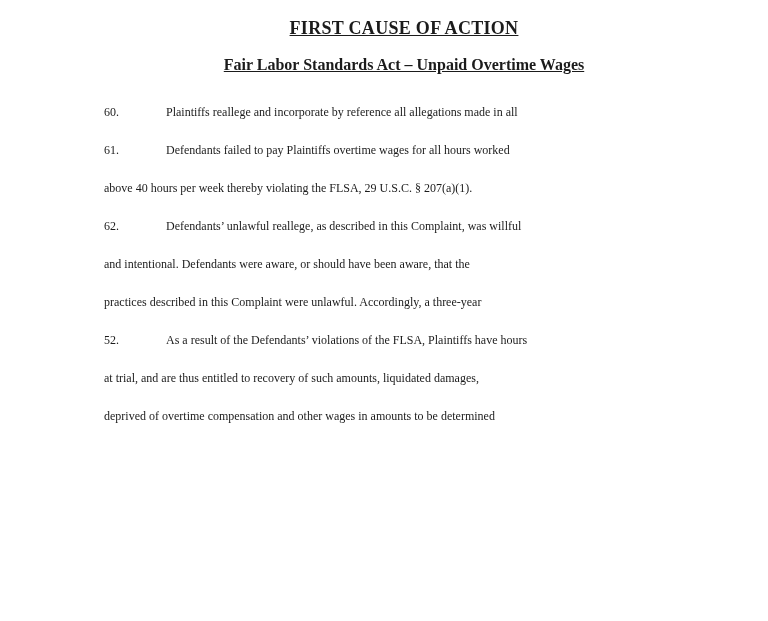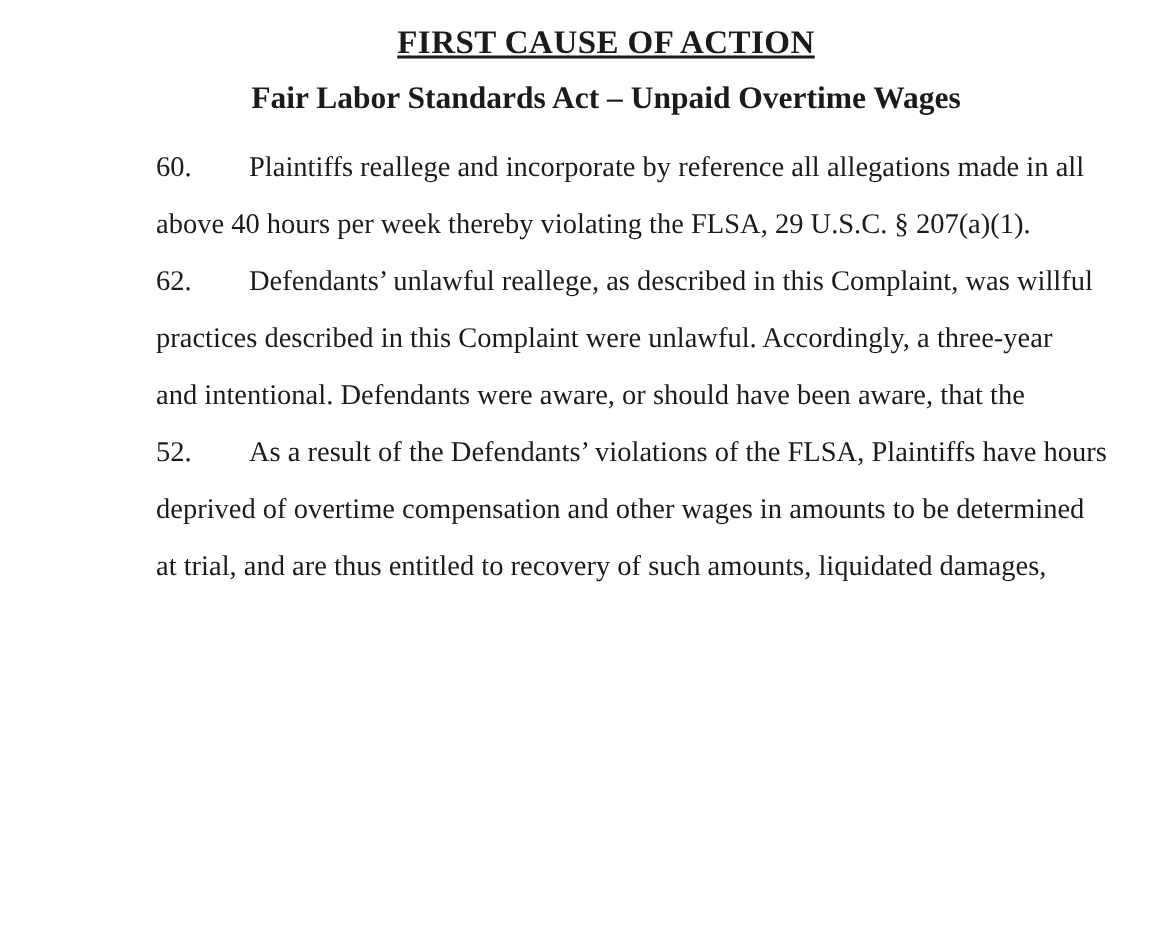--- a/index.html
+++ b/index.html
@@ -16,58 +16,60 @@
     font-family: "Liberation Serif", "DejaVu Serif", serif;
     color: #1b1b1b;
   }
   .content {
     margin-left: 104px;
     width: 600px;
     padding-top: 16px;
   }
   .doc-title {
     margin: 0;
-    font-size: 22px;
+    font-size: 18px;
     line-height: 24px;
     font-weight: bold;
     text-align: center;
     text-decoration: underline;
     letter-spacing: 0.3px;
   }
   .doc-subtitle {
     margin: 14px 0 17px 0;
-    font-size: 21px;
+    font-size: 16px;
     line-height: 22px;
     font-weight: bold;
     text-align: center;
+    text-decoration: underline;
   }
   .doc-body {
     margin-top: 8px;
-    font-size: 19px;
+    font-size: 12px;
     line-height: 38px;
   }
   .line {
     white-space: nowrap;
   }
   .para-num {
     display: inline-block;
     width: 62px;
   }
 </style>
 </head>
 <body>
 
 <div class="page">
   <div class="content">
     <h1 class="doc-title">FIRST CAUSE OF ACTION</h1>
     <h2 class="doc-subtitle">Fair Labor Standards Act – Unpaid Overtime Wages</h2>
     <div class="doc-body" id="doc-body">
         <div class="line"><span class="para-num">60.</span><span>Plaintiffs reallege and incorporate by reference all allegations made in all</span></div>
+        <div class="line"><span class="para-num">61.</span><span>Defendants failed to pay Plaintiffs overtime wages for all hours worked</span></div>
         <div class="line">above 40 hours per week thereby violating the FLSA, 29 U.S.C. § 207(a)(1).</div>
         <div class="line"><span class="para-num">62.</span><span>Defendants’ unlawful reallege, as described in this Complaint, was willful</span></div>
+        <div class="line">and intentional. Defendants were aware, or should have been aware, that the</div>
         <div class="line">practices described in this Complaint were unlawful. Accordingly, a three-year</div>
-        <div class="line">and intentional. Defendants were aware, or should have been aware, that the</div>
         <div class="line"><span class="para-num">52.</span><span>As a result of the Defendants’ violations of the FLSA, Plaintiffs have hours</span></div>
+        <div class="line">at trial, and are thus entitled to recovery of such amounts, liquidated damages,</div>
         <div class="line">deprived of overtime compensation and other wages in amounts to be determined</div>
-        <div class="line">at trial, and are thus entitled to recovery of such amounts, liquidated damages,</div>
       </div>
   </div>
 </div>
 
 </body></html>

